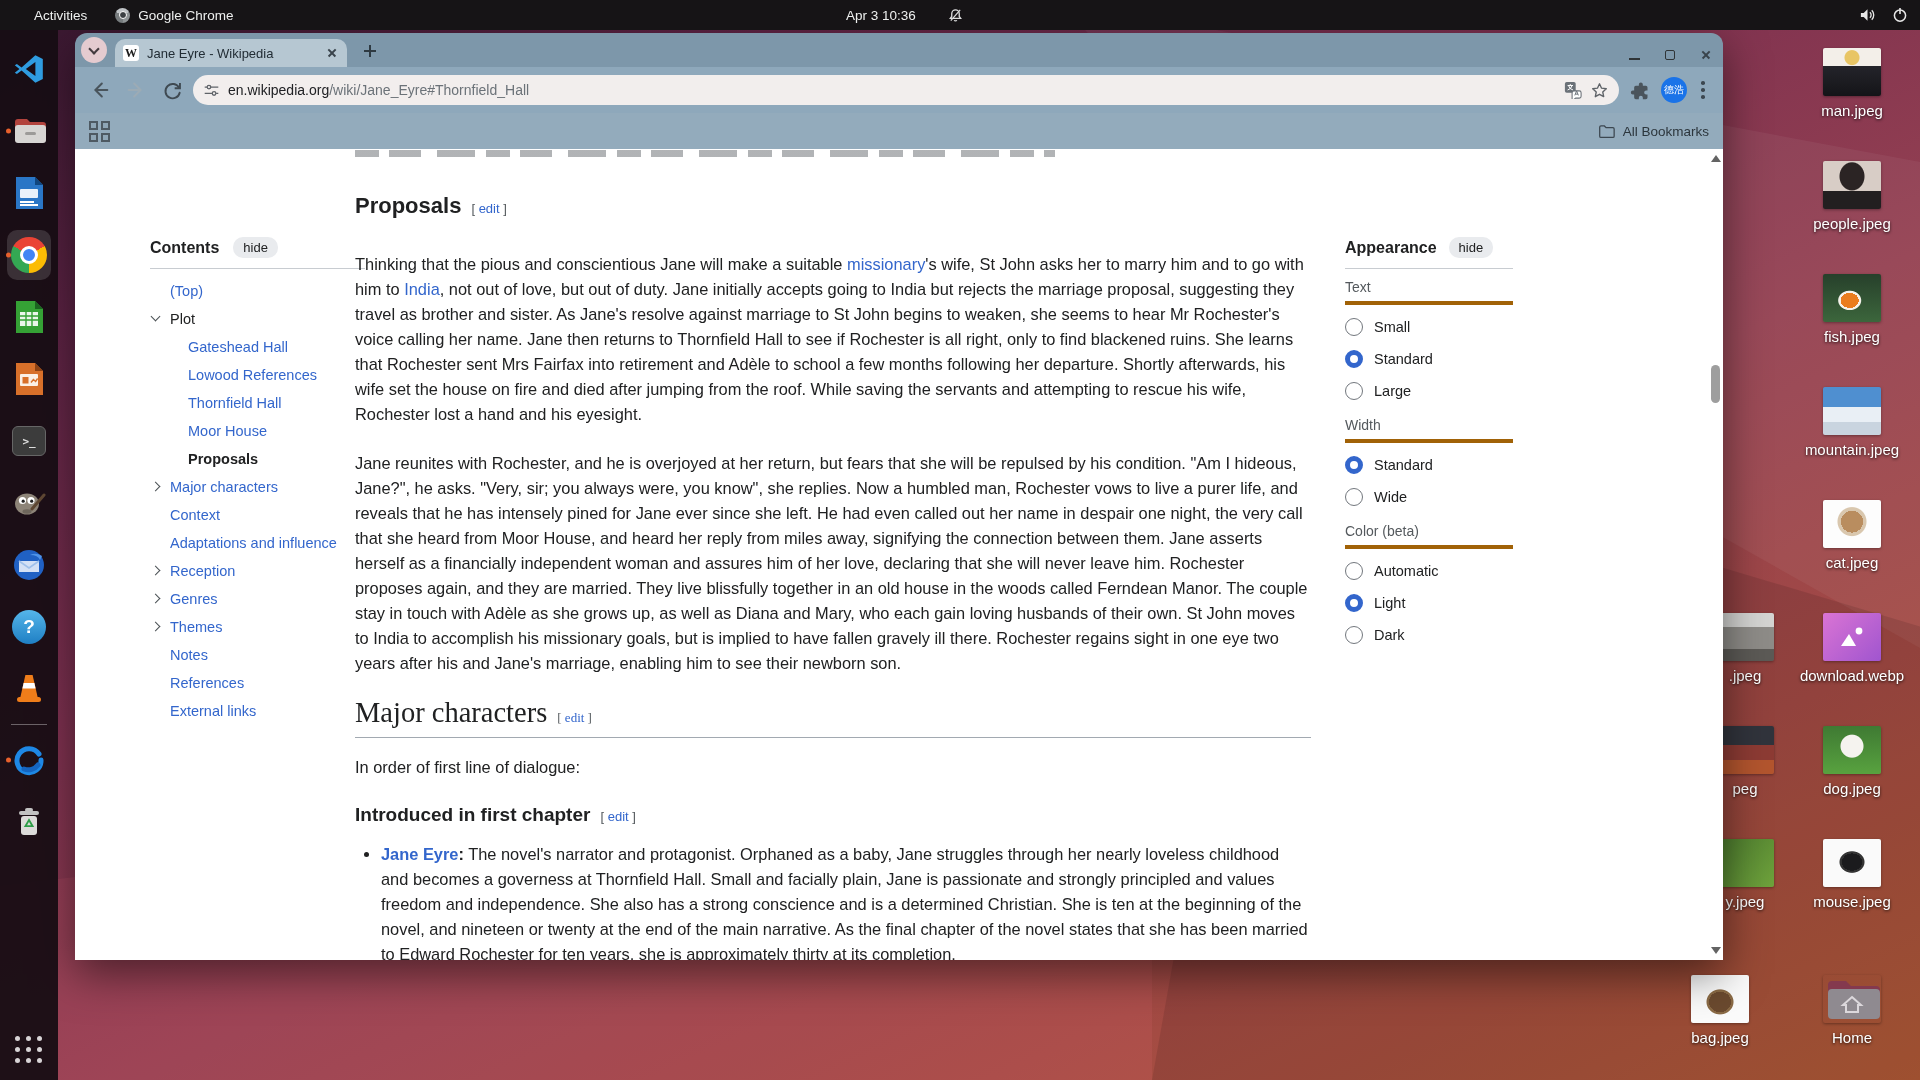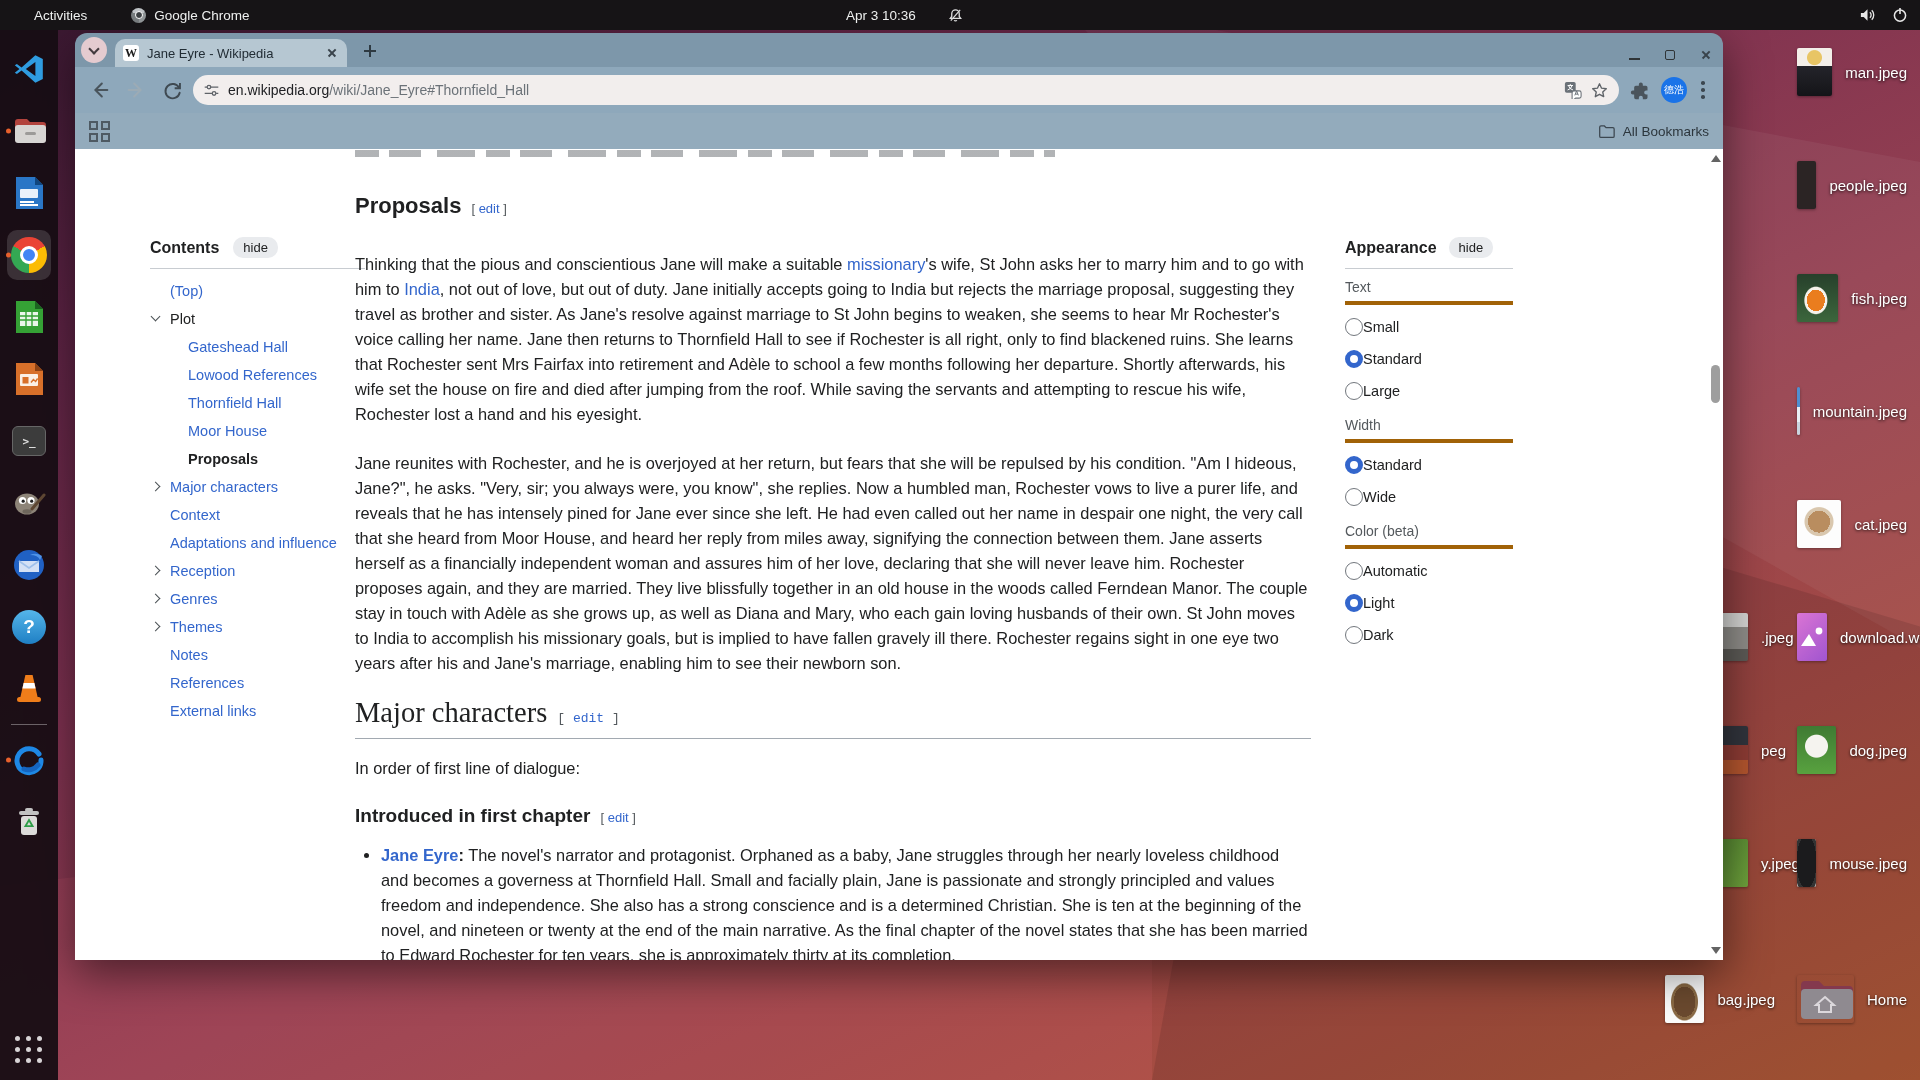--- a/index.html
+++ b/index.html
@@ -8,21 +8,21 @@
 
   
   .desktop-bg{position:absolute;inset:0;background:linear-gradient(155deg,#35172e 0%,#5d2344 18%,#7e3150 38%,#944051 58%,#a34a44 78%,#b05a36 100%)}
   .facet{position:absolute;pointer-events:none}
   .facet.f1{left:55%;top:0;width:45%;height:60%;background:rgba(255,255,255,.05);clip-path:polygon(0 0,100% 25%,100% 100%,40% 55%)}
   .facet.f2{left:60%;top:40%;width:40%;height:60%;background:rgba(0,0,0,.10);clip-path:polygon(15% 0,100% 30%,100% 100%,0 100%)}
   .facet.f3{left:0;top:70%;width:60%;height:30%;background:rgba(255,120,140,.10);clip-path:polygon(0 40%,100% 0,100% 100%,0 100%)}
 
   
   .topbar{position:absolute;left:0;top:0;width:1920px;height:30px;background:#161416;color:#eef0ef;z-index:40;font-size:13.5px;display:flex;align-items:center}
-  .tb-left{display:flex;align-items:center;gap:44px;padding-left:34px}
+  .tb-left{display:flex;align-items:center;gap:28px;padding-left:34px}
   .tb-appitem{display:flex;align-items:center;gap:8px}
   .tb-center{position:absolute;left:846px;top:0;height:30px;display:flex;align-items:center;gap:32px}
   .tb-right{position:absolute;right:8px;top:0;height:30px;display:flex;align-items:center;gap:16px;padding-right:4px}
   .ic-chrome-mini{width:15px;height:15px;border-radius:50%;background:conic-gradient(from -60deg,#bfc3c6 0 120deg,#8f9496 0 240deg,#777c7e 0 360deg);position:relative}
   .ic-chrome-mini::after{content:"";position:absolute;inset:3.5px;border-radius:50%;background:#3c4043;border:1.5px solid #fff}
 
   
   .dock{position:absolute;left:0;top:30px;width:58px;height:1050px;background:rgba(22,13,19,.94);z-index:30;display:flex;flex-direction:column;align-items:center;padding:8px 0 10px 0}
   .dock-item{width:50px;height:62px;display:flex;align-items:center;justify-content:center;position:relative;flex:0 0 auto}
   .dock-item .dot{position:absolute;left:2px;top:50%;transform:translateY(-50%);width:5px;height:5px;border-radius:50%;background:#e8602c}
@@ -31,21 +31,21 @@
   .ic-chrome{width:36px;height:36px;border-radius:50%;background:conic-gradient(from -60deg,#ea4335 0 120deg,#fbbc04 0 240deg,#34a853 0 360deg);position:relative}
   .ic-chrome::after{content:"";position:absolute;inset:9px;border-radius:50%;background:#4285f4;border:3px solid #fff}
   .ic-term{width:34px;height:30px;background:#3c3c3c;border:1px solid #666;border-radius:6px;display:flex;align-items:center;justify-content:center}
   .ic-term::after{content:">_";font:700 11px "DejaVu Sans Mono",monospace;color:#ddd}
   .ic-help{width:34px;height:34px;border-radius:50%;background:linear-gradient(180deg,#55b6ea,#1f7fc4);display:flex;align-items:center;justify-content:center}
   .ic-help::after{content:"?";color:#fff;font-size:19px;font-weight:700}
   .show-apps{margin-top:auto;width:40px;height:40px;display:grid;grid-template-columns:repeat(3,6px);grid-template-rows:repeat(3,6px);gap:5px;align-content:center;justify-content:center}
   .show-apps span{width:5px;height:5px;border-radius:50%;background:#d8d4d6}
 
   
-  .dicon{position:absolute;width:110px;display:flex;flex-direction:row;align-items:center;gap:13px;z-index:5}
+  .dicon{position:absolute;width:110px;display:flex;flex-direction:column;align-items:center;gap:6px;z-index:5}
   .dicon .thumb{width:58px;height:48px;border-radius:2px;box-shadow:0 1px 3px rgba(0,0,0,.35)}
   .dicon .lbl{font-size:15px;color:#fff;text-shadow:0 1px 3px rgba(0,0,0,.85);white-space:nowrap}
   .th-man{background:radial-gradient(circle at 50% 20%,#e8c565 0 7px,transparent 8px),linear-gradient(180deg,#f3efe9 0 38%,#24242a 38%,#141418 100%)}
   .th-people{background:radial-gradient(ellipse at 50% 32%,#2b2424 0 12px,transparent 13px),linear-gradient(180deg,#d8cdc6 0 62%,#221f20 62%)}
   .th-fish{background:radial-gradient(ellipse at 46% 55%,#ea7d1e 0 9px,#f5f2ea 9px 11px,transparent 12px),linear-gradient(180deg,#27402b,#3c663c)}
   .th-mountain{background:linear-gradient(180deg,#4f8fd0 0 42%,#e9eff5 42% 72%,#c9d4df 72%)}
   .th-cat{background:radial-gradient(circle at 50% 45%,#b98d5f 0 11px,#d9c7ae 11px 14px,transparent 15px),#fdfdfd}
   .th-download{background:linear-gradient(135deg,#da74d4,#a055cf);display:flex;align-items:center;justify-content:center}
   .th-dog{background:radial-gradient(circle at 50% 42%,#f5f3ef 0 11px,transparent 12px),linear-gradient(180deg,#3f7a33,#58a23f)}
   .th-mouse{background:radial-gradient(ellipse at 50% 48%,#1b1b1d 0 10px,#333 10px 12px,transparent 13px),#fafafa}
@@ -122,21 +122,21 @@
   .intro{margin-top:17px}
   .blist{margin-top:13px;padding-left:26px}
   .blist li{margin-bottom:2px}
   .clipped{margin-top:10px;padding-left:26px}
 
   
   .appearance{position:absolute;left:1270px;top:88px;width:168px}
   .ap-head{display:flex;align-items:center;gap:12px;padding-bottom:10px;border-bottom:1px solid #c8ccd1;margin-bottom:10px}
   .ap-title{font-weight:700;font-size:16px}
   .ap-sec{font-size:14px;color:#54595d;border-bottom:4px solid #a16207;padding-bottom:6px;margin:10px 0 6px 0}
-  .radio-row{display:flex;align-items:center;height:32px;font-size:14.5px}
+  .radio-row{display:flex;align-items:center;gap:11px;height:32px;font-size:14.5px}
   .radio{width:18px;height:18px;border-radius:50%;border:1.6px solid #72777d;background:#fff;flex:0 0 auto}
   .radio.sel{border:5.5px solid #36c}
 
   
   .pgscroll{position:absolute;right:1px;top:6px;bottom:6px;width:13px}
   .tri{width:0;height:0;border-left:5px solid transparent;border-right:5px solid transparent;margin:0 auto}
   .tri.up{border-bottom:7px solid #636363}
   .tri.dn{border-top:7px solid #636363;position:absolute;bottom:0;left:1.5px}
   .pg-thumb{position:absolute;top:210px;left:2px;width:9px;height:38px;border-radius:5px;background:#9e9e9e}
 
@@ -540,21 +540,21 @@
     </div>
 
     <div class="article">
       <div class="h3">
         <span>Proposals</span><span class="editlink"><span class="br">[</span> <a>edit</a> <span class="br">]</span></span>
       </div>
       <p class="para"><span>Thinking that the pious and conscientious Jane will make a suitable </span><a>missionary</a><span>'s wife, St John asks her to marry him and to go with him to </span><a>India</a><span>, not out of love, but out of duty. Jane initially accepts going to India but rejects the marriage proposal, suggesting they travel as brother and sister. As Jane's resolve against marriage to St John begins to weaken, she seems to hear Mr Rochester's voice calling her name. Jane then returns to Thornfield Hall to see if Rochester is all right, only to find blackened ruins. She learns that Rochester sent Mrs Fairfax into retirement and Adèle to school a few months following her departure. Shortly afterwards, his wife set the house on fire and died after jumping from the roof. While saving the servants and attempting to rescue his wife, Rochester lost a hand and his eyesight.</span></p>
       <p class="para">Jane reunites with Rochester, and he is overjoyed at her return, but fears that she will be repulsed by his condition. "Am I hideous, Jane?", he asks. "Very, sir; you always were, you know", she replies. Now a humbled man, Rochester vows to live a purer life, and reveals that he has intensely pined for Jane ever since she left. He had even called out her name in despair one night, the very call that she heard from Moor House, and heard her reply from miles away, signifying the connection between them. Jane asserts herself as a financially independent woman and assures him of her love, declaring that she will never leave him. Rochester proposes again, and they are married. They live blissfully together in an old house in the woods called Ferndean Manor. The couple stay in touch with Adèle as she grows up, as well as Diana and Mary, who each gain loving husbands of their own. St John moves to India to accomplish his missionary goals, but is implied to have fallen gravely ill there. Rochester regains sight in one eye two years after his and Jane's marriage, enabling him to see their newborn son.</p>
 
       <div class="h2">
-        <span>Major characters</span><span class="editlink" style="font-family:Liberation Mono, monospace"><span class="br">[</span> <a>edit</a> <span class="br">]</span></span>
+        <span>Major characters</span><span class="editlink" style="font-family:Liberation Serif, serif"><span class="br">[</span> <a>edit</a> <span class="br">]</span></span>
       </div>
       <p class="intro">In order of first line of dialogue:</p>
 
       <div class="h4">
         <span>Introduced in first chapter</span><span class="editlink"><span class="br">[</span> <a>edit</a> <span class="br">]</span></span>
       </div>
       <ul class="blist">
         <li><a style="font-weight:700">Jane Eyre</a><b>:</b><span> The novel's narrator and protagonist. Orphaned as a baby, Jane struggles through her nearly loveless childhood and becomes a governess at Thornfield Hall. Small and facially plain, Jane is passionate and strongly principled and values freedom and independence. She also has a strong conscience and is a determined Christian. She is ten at the beginning of the novel, and nineteen or twenty at the end of the main narrative. As the final chapter of the novel states that she has been married to Edward Rochester for ten years, she is approximately thirty at its completion.</span></li>
       </ul>
       <div class="clipped"></div>

